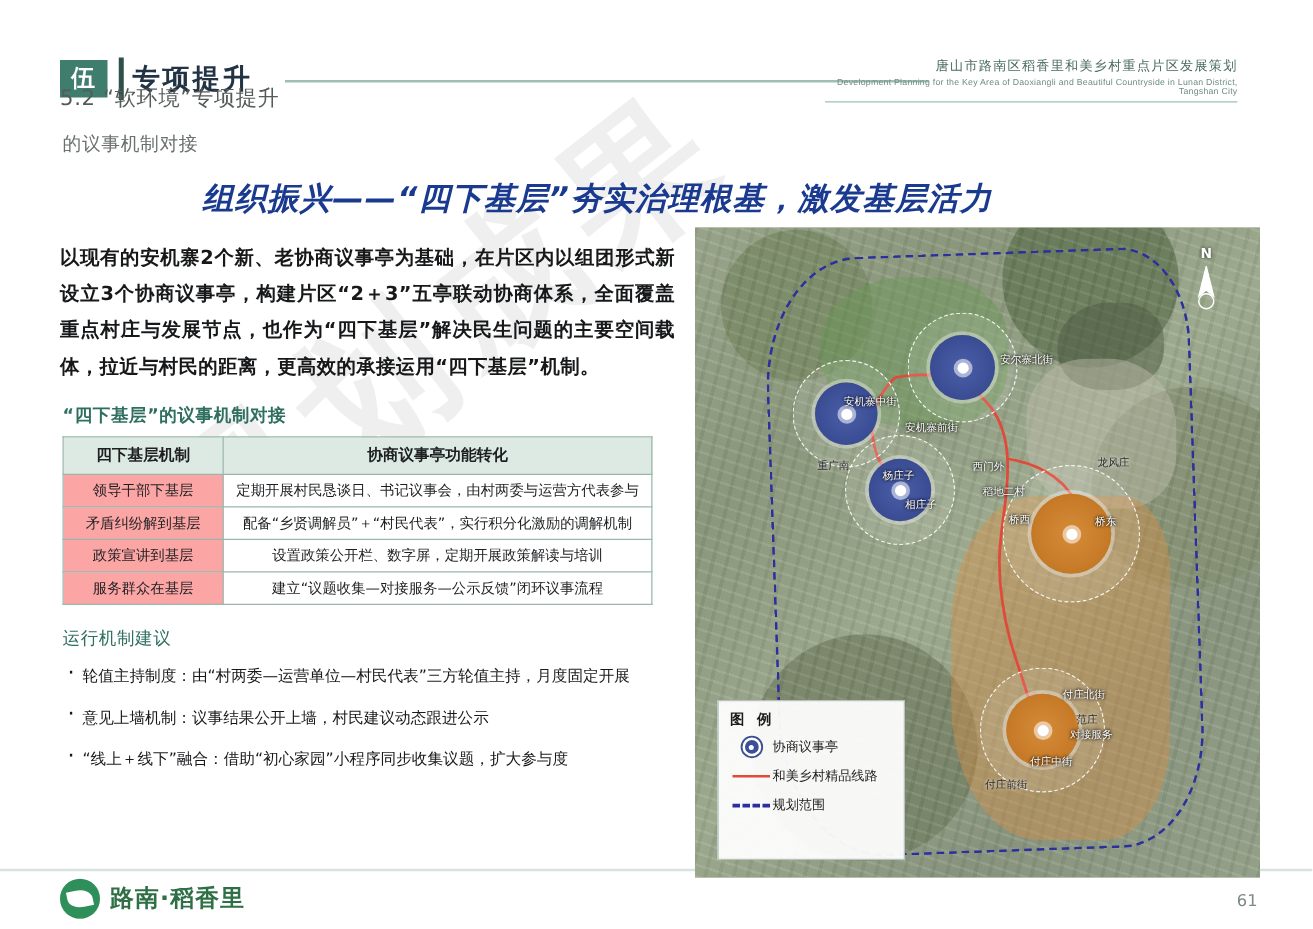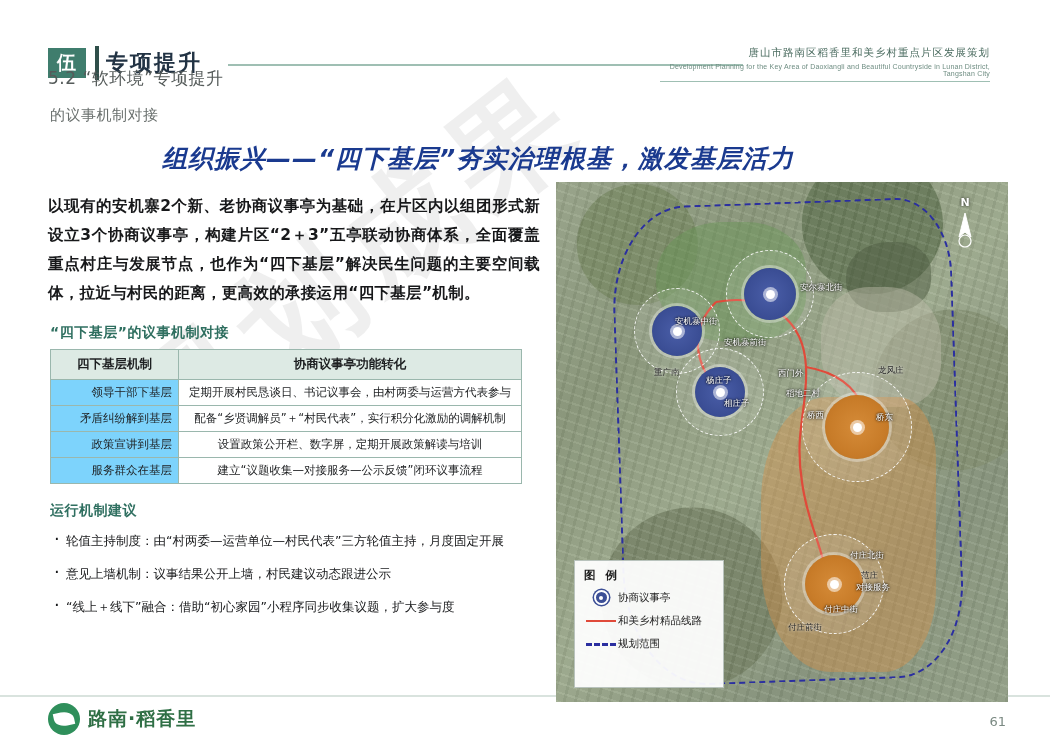--- a/index.html
+++ b/index.html
@@ -164,31 +164,31 @@
   }
   table.mech thead th {
     background: #ddeae4;
     font-weight: bold;
     font-size: 12.5px;
     text-align: center;
     padding: 6px;
   }
   table.mech tbody td:first-child {
     width: 128px;
-    text-align: right;
-    background: #7dd3fc;
+    text-align: center;
+    background: #fca5a5;
   }
   table.mech tbody td:last-child {
     text-align: center;
     background: #ffffff;
   }
 
   .sec-head2 {
     font-size: 14px;
-    font-weight: bold;
+    font-weight: normal;
     color: #2f6f60;
     font-family: "DejaVu Sans", sans-serif;
     margin: 18px 0 10px 2px;
     letter-spacing: 0.5px;
   }
   ul.bullets {
     list-style: none;
     margin: 0; padding: 0 0 0 4px;
   }
   ul.bullets li {

